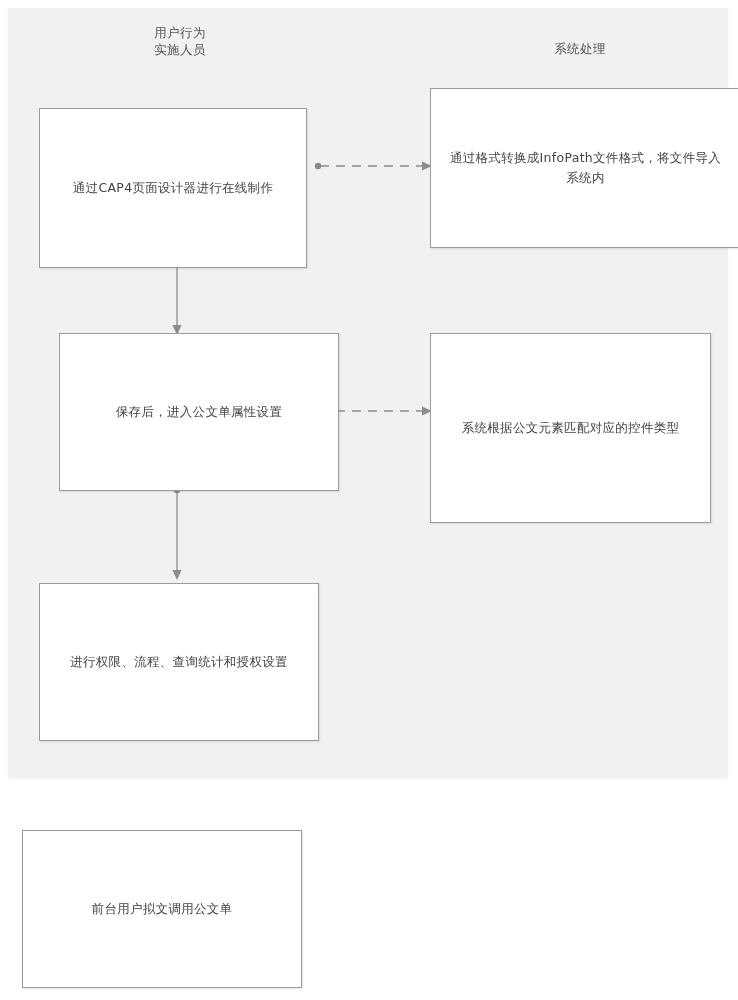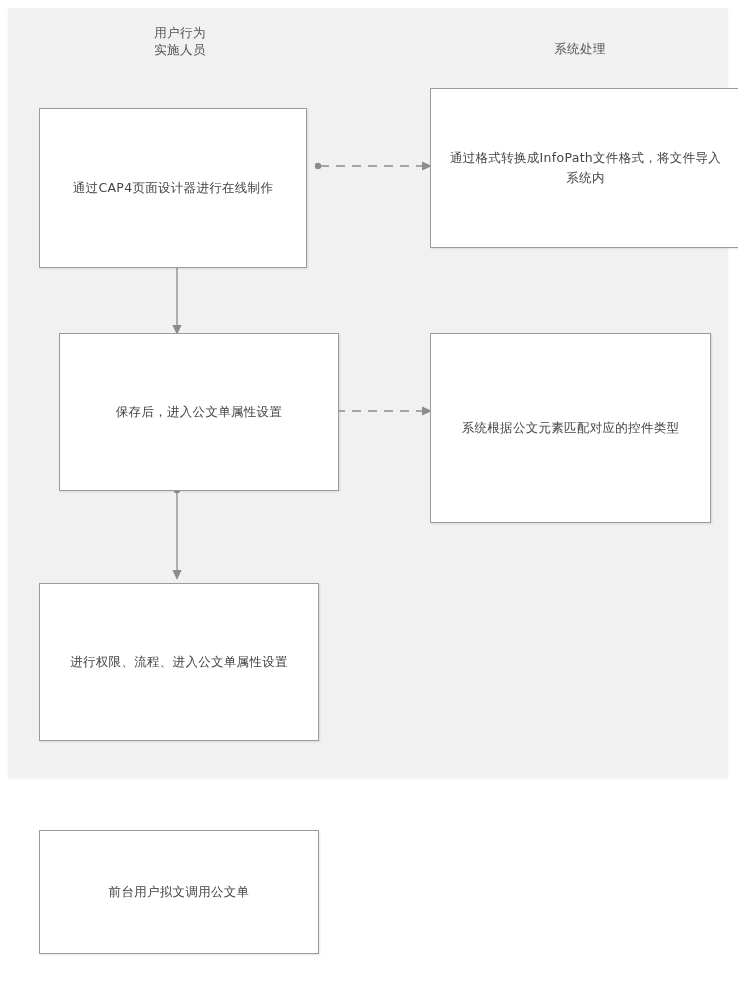--- a/index.html
+++ b/index.html
@@ -67,21 +67,21 @@
     line-height: 20px;
     text-align: center;
     letter-spacing: 0.3px;
     word-break: break-word;
   }
 
   
   #node-design    { left: 39px;  top: 88px;  width: 268px; height: 160px; margin-top: 20px; }
   #node-save      { left: 39px;  top: 333px; width: 280px; height: 158px; margin-left: 20px; }
   #node-perm      { left: 39px;  top: 583px; width: 280px; height: 158px; }
-  #node-frontend  { left: 39px;  top: 830px; width: 280px; height: 124px; }
+  #node-frontend  { left: 22px;  top: 830px; width: 280px; height: 158px; }
 
   
   #node-convert   { left: 430px; top: 88px;  width: 311px; height: 160px; }
   #node-match     { left: 430px; top: 333px; width: 281px; height: 190px; }
 
   
   .connector {
     position: absolute;
     pointer-events: none;
   }
@@ -150,20 +150,20 @@
 
   <div class="node" id="node-save">
     <span class="node-text">保存后，进入公文单属性设置</span>
   </div>
 
   <div class="node" id="node-match">
     <span class="node-text">系统根据公文元素匹配对应的控件类型</span>
   </div>
 
   <div class="node" id="node-perm">
-    <span class="node-text">进行权限、流程、进入公文单属性设置</span>
+    <span class="node-text">进行权限、流程、查询统计和授权设置</span>
   </div>
 
   <div class="node" id="node-frontend">
     <span class="node-text">前台用户拟文调用公文单</span>
   </div>
 
 </div>
 
 </body></html>

